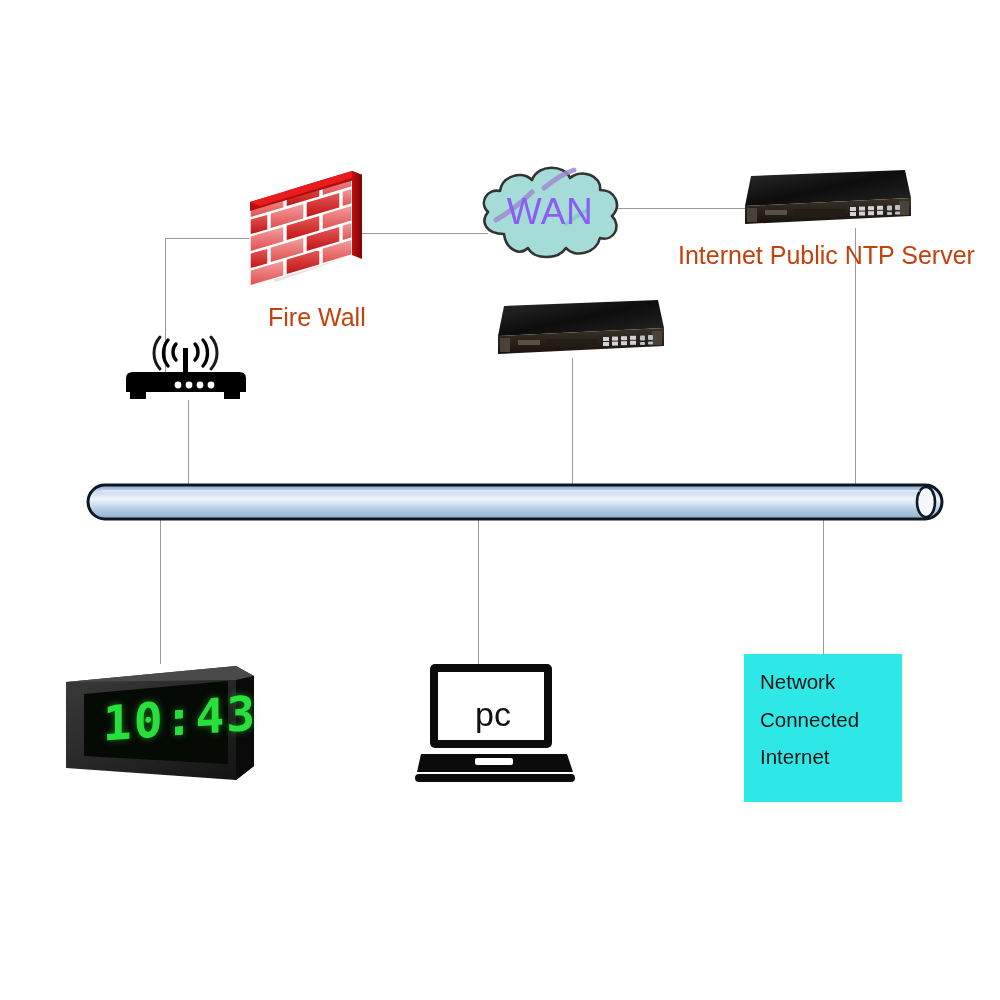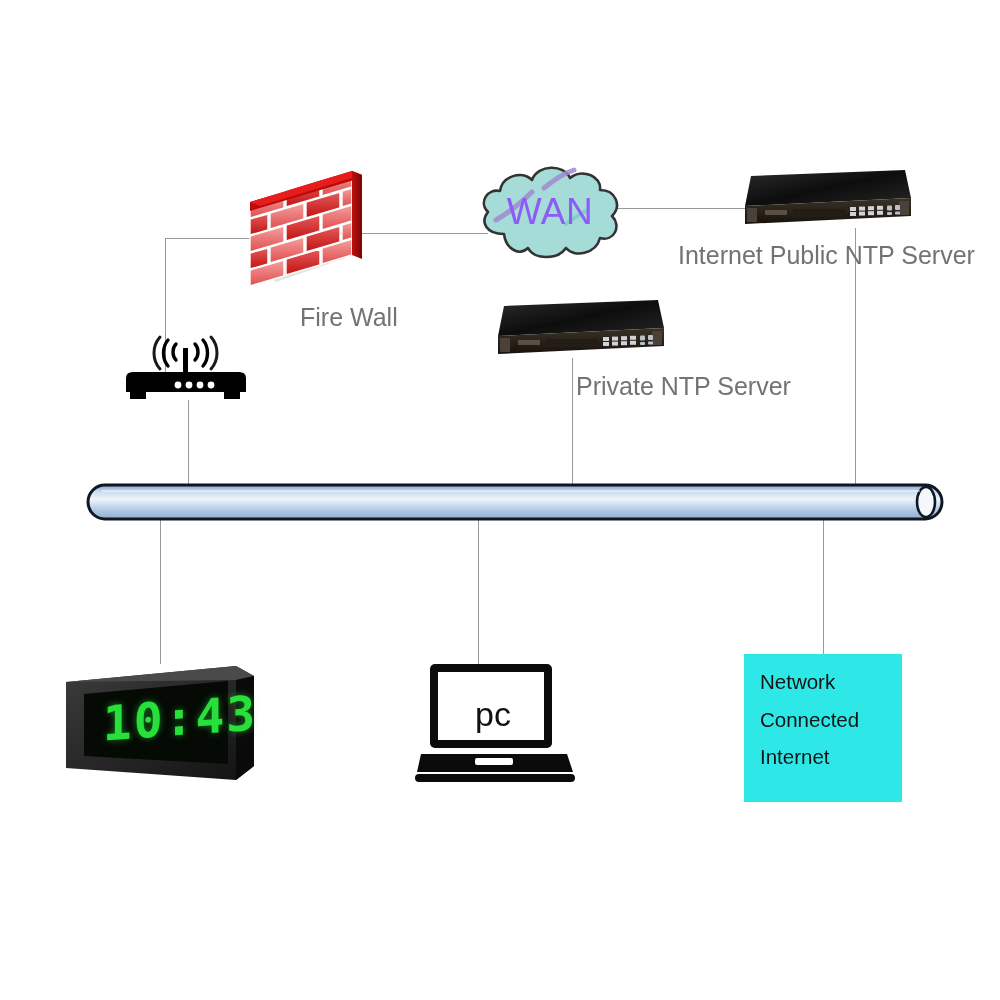--- a/index.html
+++ b/index.html
@@ -1,20 +1,20 @@
 <!DOCTYPE html>
 <html><head>
 <meta charset="utf-8">
 <style>
   html,body{margin:0;padding:0;background:#ffffff;}
   body{width:1000px;height:1000px;position:relative;overflow:hidden;
        font-family:"Liberation Sans","DejaVu Sans",sans-serif;}
   #stage{position:absolute;left:0;top:0;width:1000px;height:1000px;background:#fff;}
   .node{position:absolute;}
-  .lbl{position:absolute;color:#737373;white-space:nowrap;}
+  .lbl{position:absolute;color:#c2410c;white-space:nowrap;}
 
   
   .wire-h{position:absolute;height:0;border-top:1.6px solid #9a9a9a;}
   .wire-v{position:absolute;width:0;border-left:1.6px solid #9a9a9a;}
 
   
   #firewall{left:236px;top:166px;width:128px;height:126px;}
 
   
   #wan{left:470px;top:158px;width:160px;height:108px;}
@@ -43,21 +43,21 @@
      display:flex;align-items:center;justify-content:center;
      font-size:34px;color:#101010;}
 
   
   #devbox{left:744px;top:654px;width:158px;height:148px;background:#2ee8e8;
           display:flex;flex-direction:column;align-items:flex-start;
           justify-content:space-around;padding:10px 0 26px 16px;box-sizing:border-box;}
   #devbox span{font-size:20.5px;color:#141414;line-height:1;}
 
   
-  #lbl-firewall{left:268px;top:303px;font-size:25px;margin-left:32px;}
+  #lbl-firewall{left:268px;top:303px;font-size:25px;}
   #lbl-pubntp{left:678px;top:241px;font-size:25px;}
   #lbl-privntp{left:576px;top:372px;font-size:25px;}
 </style>
 </head>
 <body>
 
 <div id="stage">
 
   <div class="wire-h" style="left:336px;top:233px;width:152px;"></div>
 
@@ -205,21 +205,20 @@
           <rect x="142" y="42.8" width="6" height="4"></rect>
       </g>
       <g fill="#b9c0c6">
         <rect x="152" y="37.4" width="5" height="5" rx="1"></rect>
           <rect x="160" y="37" width="5" height="5" rx="1"></rect>
         <rect x="152" y="44" width="5" height="3" rx="1"></rect>
           <rect x="160" y="43.6" width="5" height="3" rx="1"></rect>
       </g>
     </svg>
   </div>
-  <div class="lbl" id="lbl-privntp">Private NTP Server</div>
 
   <div class="node" id="router">
     <svg width="132" height="72" viewBox="0 0 132 72">
 
       <rect x="63" y="14" width="5" height="30" fill="#000"></rect>
 
       <path d="M56 10 C52 14 52 22 56 26" stroke="#000" stroke-width="3.4" fill="none" stroke-linecap="round"></path>
       <path d="M48 6 C42 13 42 25 48 32" stroke="#000" stroke-width="3.4" fill="none" stroke-linecap="round"></path>
       <path d="M40 3 C32 12 32 26 40 35" stroke="#000" stroke-width="3" fill="none" stroke-linecap="round" opacity=".9"></path>
 

